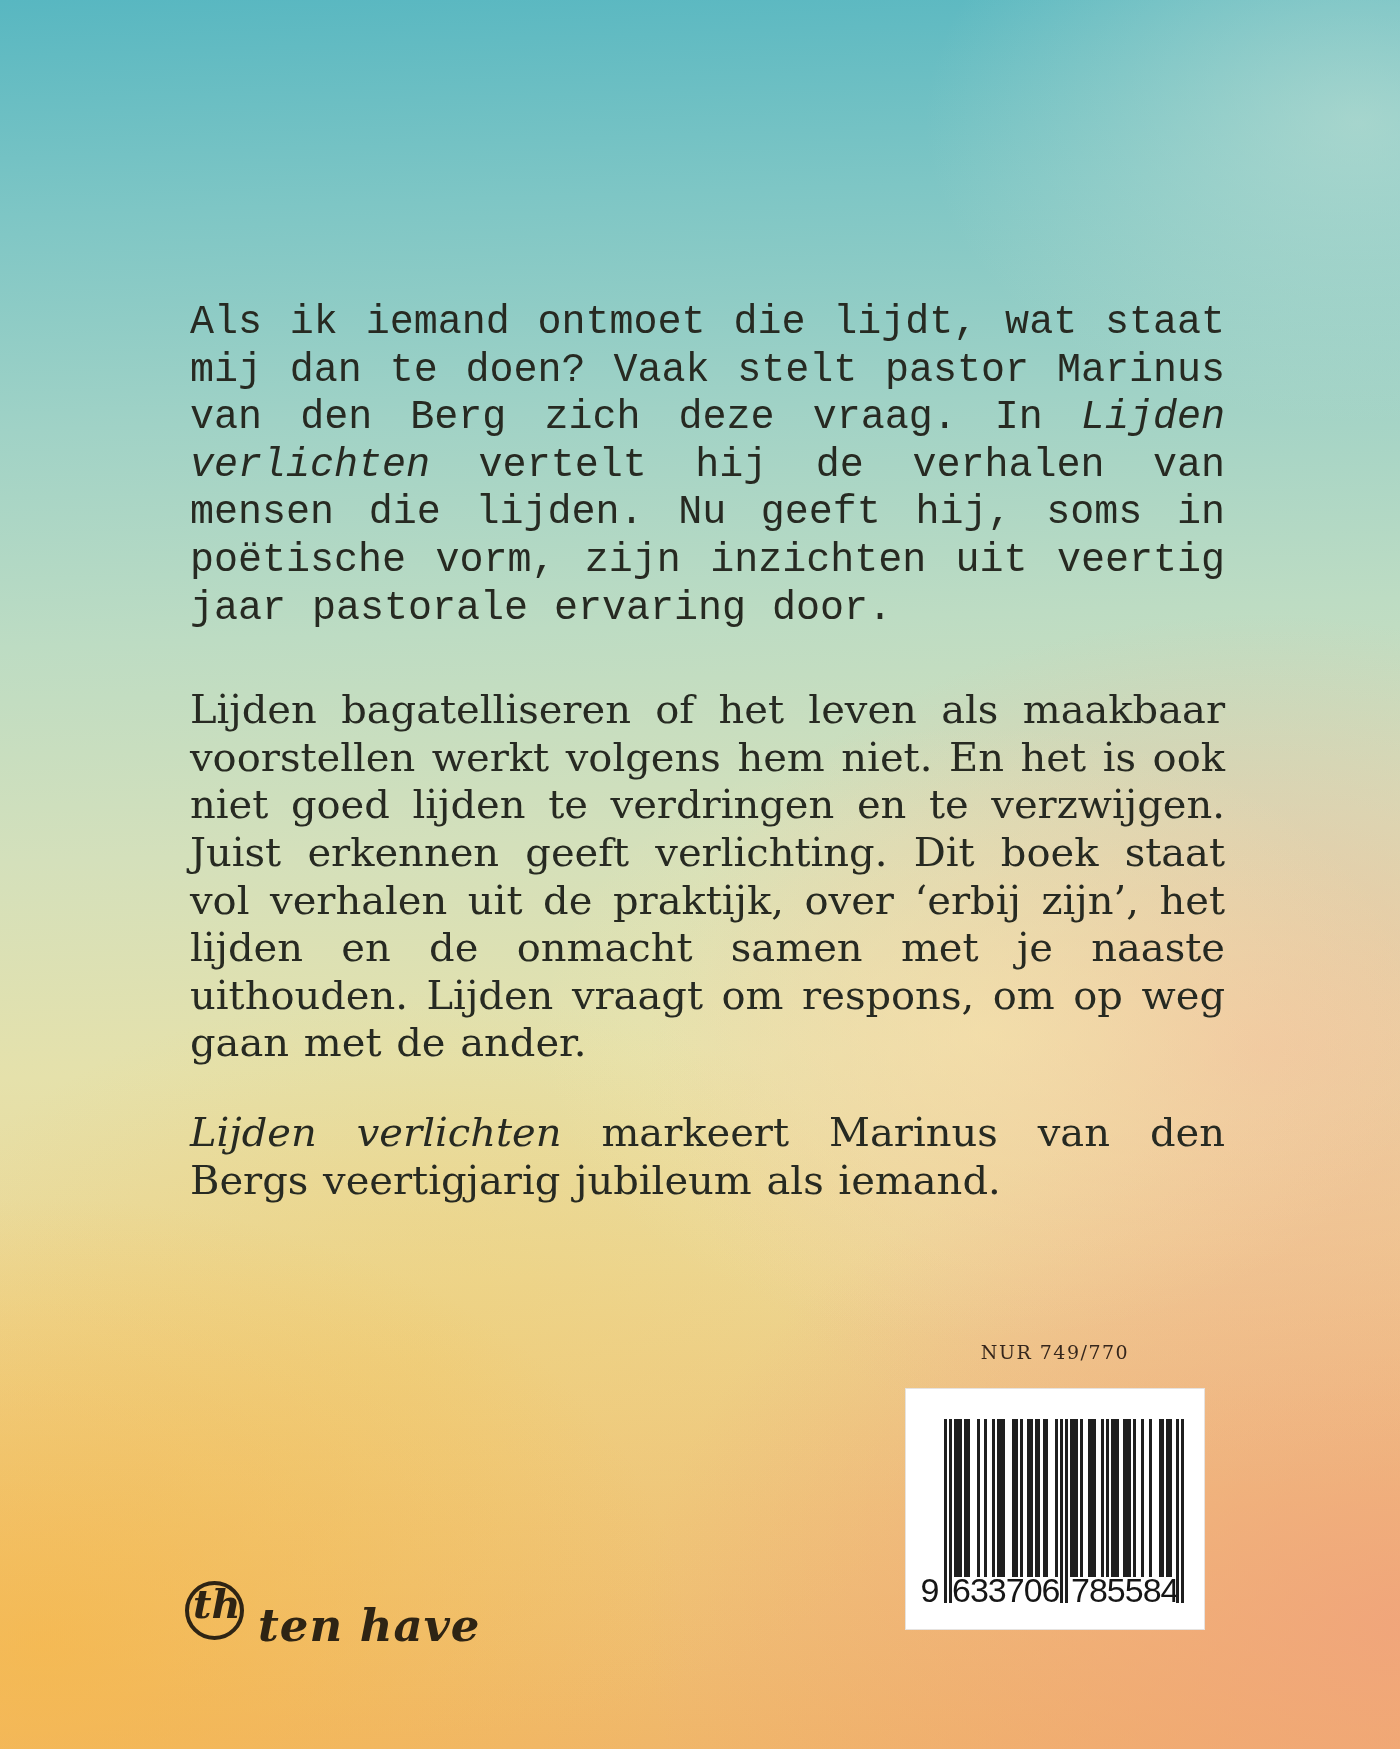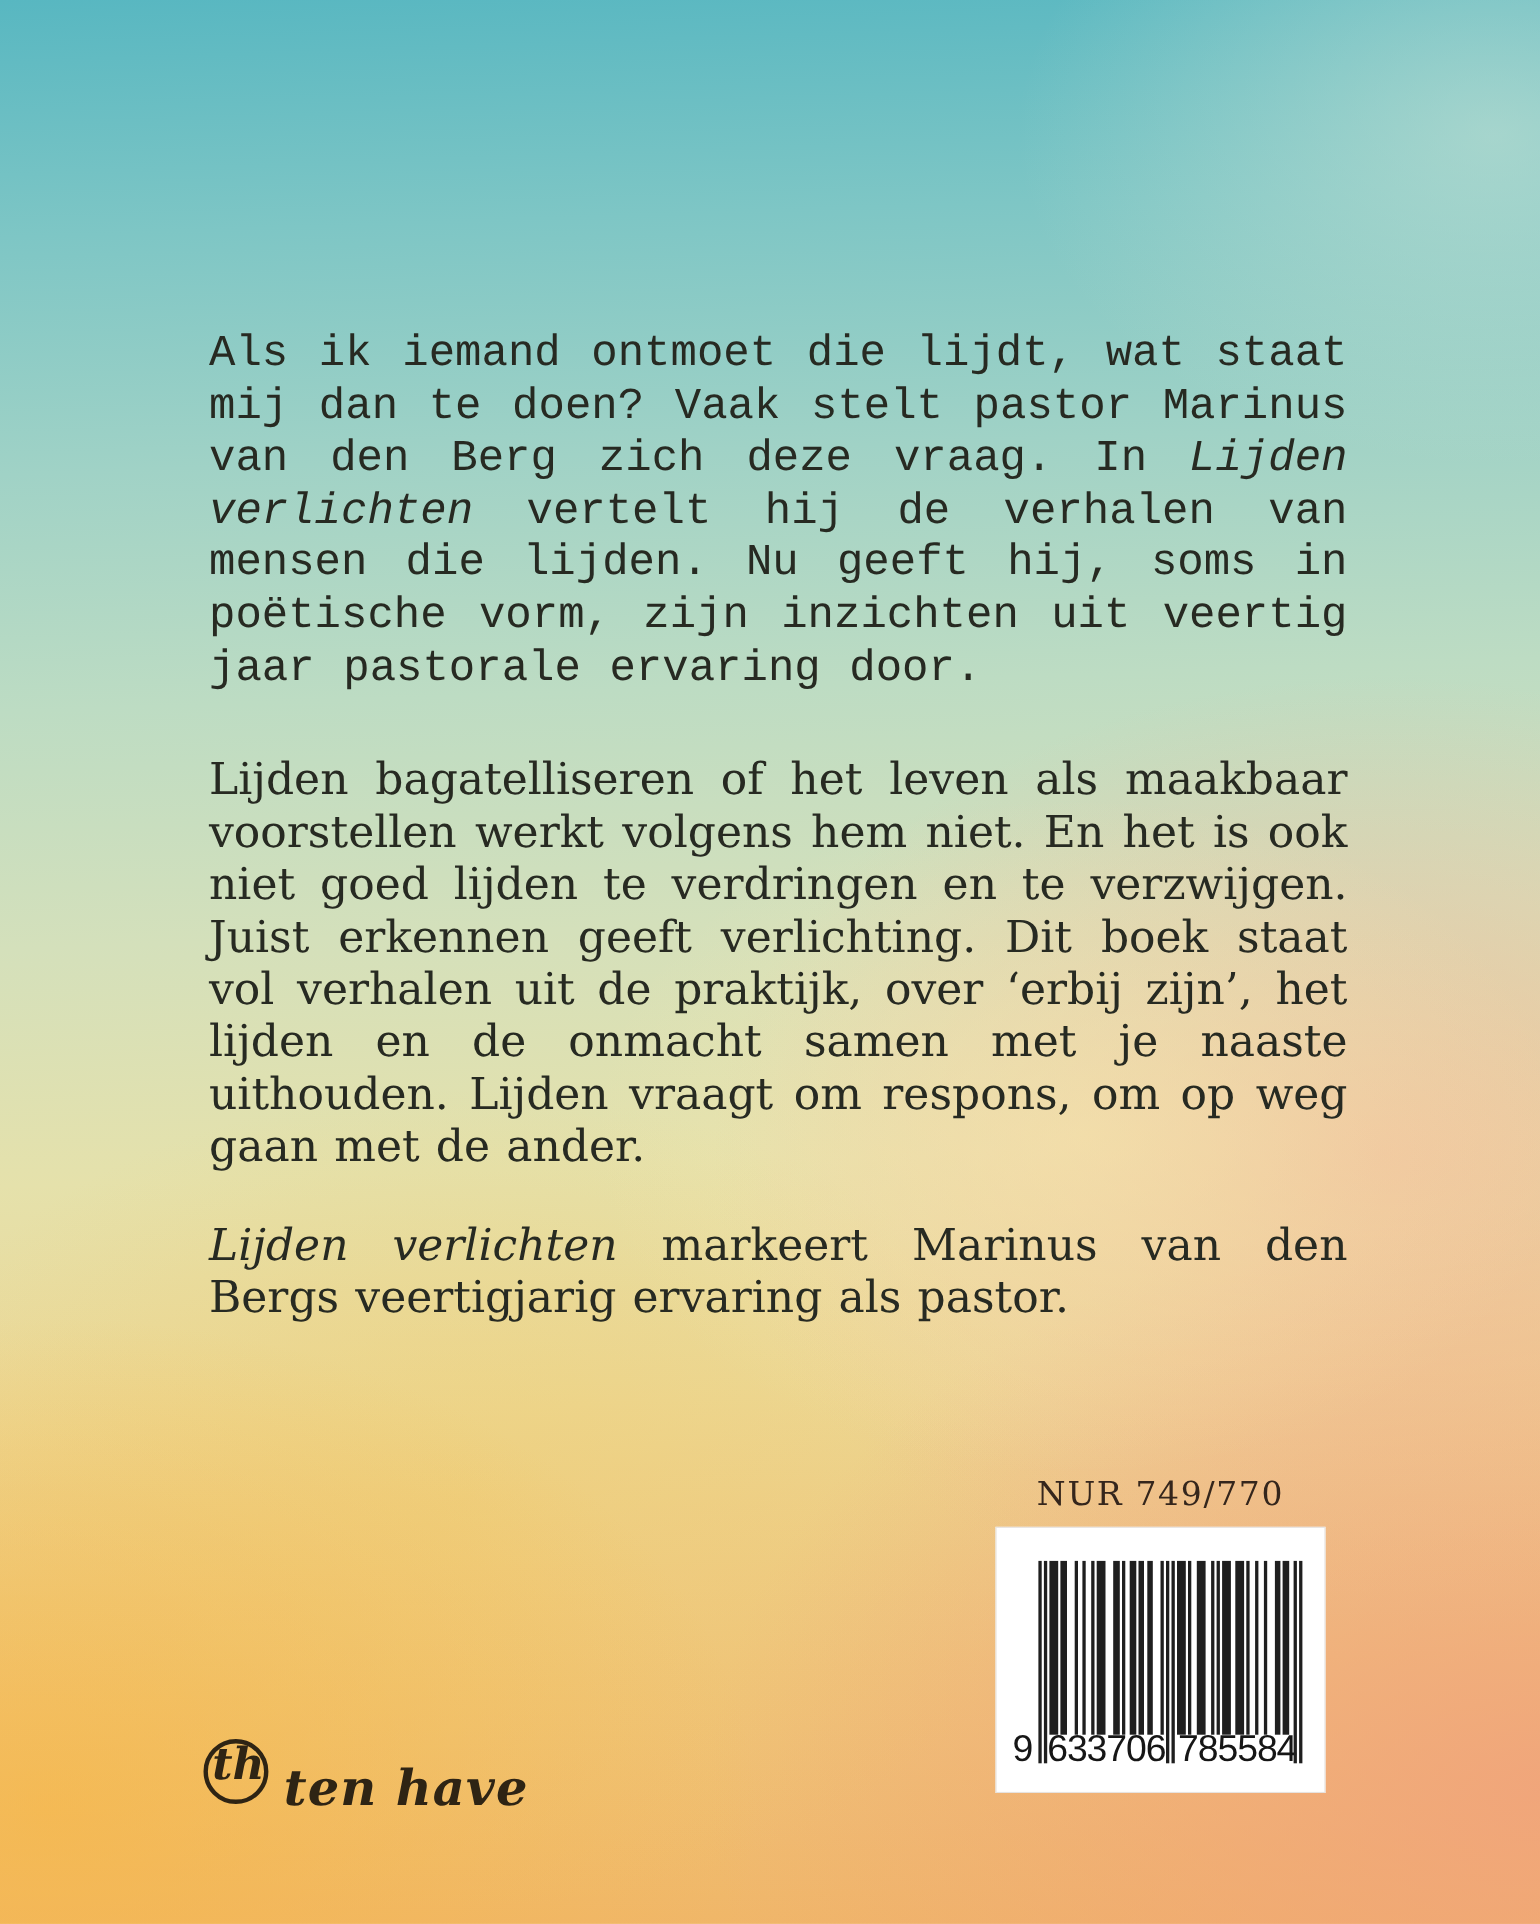--- a/index.html
+++ b/index.html
@@ -23,21 +23,21 @@
     position:absolute;left:190px;top:299px;width:1035px;
     font-size:40px;line-height:47.6px;color:#272a22;
     text-align:justify;word-spacing:2px;
   }
   .blurb p{margin:0;}
   .blurb p.p1{margin-bottom:54px;font-family:Liberation Mono, monospace;}
   .blurb p.p2{margin-bottom:42px;}
   .blurb .it{font-style:italic;}
   .nur{
     position:absolute;left:905px;top:1341px;width:300px;
-    text-align:center;font-size:30px;letter-spacing:1.5px;color:#35261c;
+    text-align:center;font-size:19px;letter-spacing:1.5px;color:#35261c;
   }
   .barcode-panel{
     position:absolute;left:905px;top:1388px;width:300px;height:242px;
     background:#ffffff;border:1px solid #e6e3e0;box-sizing:border-box;
   }
   .barcode{
     position:absolute;left:38px;top:30px;width:240px;height:190px;
   }
   .barcode .bar{
     position:absolute;top:0;background:#1f1f1f;height:158px;
@@ -67,21 +67,21 @@
   }
 </style>
 </head>
 <body>
 
 <div class="cover">
 
   <div class="blurb">
     <p class="p1"><span>Als ik iemand ontmoet die lijdt, wat staat mij dan te doen? Vaak stelt pastor Marinus van den Berg zich deze vraag. In </span><span class="it">Lijden verlichten</span><span> vertelt hij de verhalen van mensen die lijden. Nu geeft hij, soms in poëtische vorm, zijn inzichten uit veertig jaar pastorale ervaring door.</span></p>
     <p class="p2">Lijden bagatelliseren of het leven als maakbaar voorstellen werkt volgens hem niet. En het is ook niet goed lijden te verdringen en te verzwijgen. Juist erkennen geeft verlichting. Dit boek staat vol verhalen uit de praktijk, over ‘erbij zijn’, het lijden en de onmacht samen met je naaste uithouden. Lijden vraagt om respons, om op weg gaan met de ander.</p>
-    <p class="p3"><span class="it">Lijden verlichten</span><span> markeert Marinus van den Bergs veertigjarig ervaring als pastor.</span></p>
+    <p class="p3"><span class="it">Lijden verlichten</span><span> markeert Marinus van den Bergs veertigjarig jubileum als iemand.</span></p>
   </div>
 
   <div class="nur">NUR 749/770</div>
 
   <div class="barcode-panel">
     <div class="barcode">
       <span class="bc-digit bc-d1">9</span>
       <span class="bc-digit bc-g1">633706</span>
       <span class="bc-digit bc-g2">785584</span>
     <div class="bar guard" style="left: 0px; width: 2.92632px;"></div>

